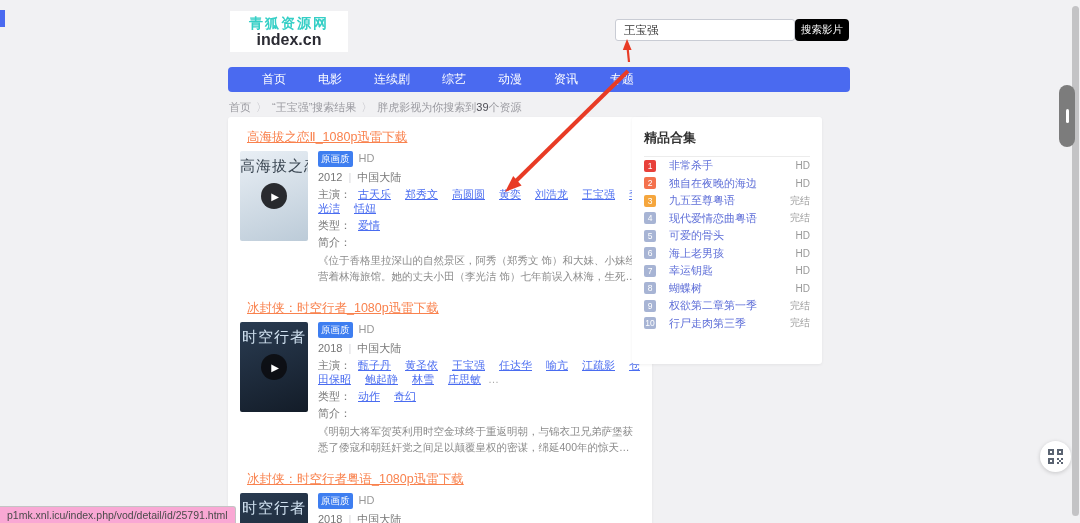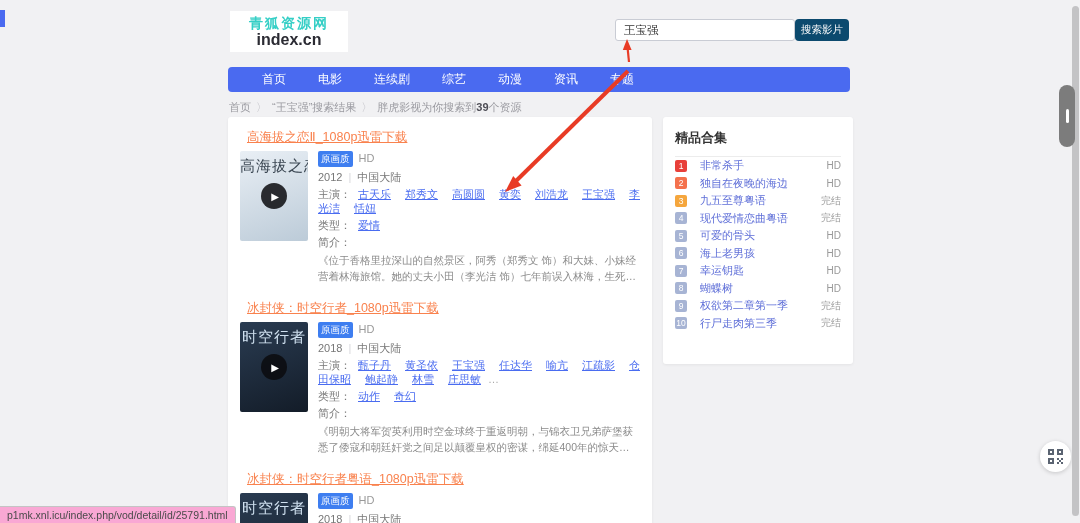--- a/index.html
+++ b/index.html
@@ -13,32 +13,32 @@
   
   .logo-box { position:absolute; left:230px; top:11px; width:118px; height:41px;
     background:#fff; display:flex; flex-direction:column; align-items:center; justify-content:center; }
   .logo-title { font-size:14px; font-weight:bold; color:#35cfc6; letter-spacing:2px; line-height:16px; }
   .logo-domain { font-size:16px; font-weight:bold; color:#2b2b33; line-height:18px; }
 
   .search-input { position:absolute; left:615px; top:19px; width:180px; height:22px;
     border:1px solid #c9ccd4; border-radius:3px; background:#fff; font-size:11.5px; color:#333;
     padding:0 8px; font-family:inherit; }
   .search-btn { position:absolute; left:795px; top:19px; width:54px; height:22px;
-    background:#0c4a6e; border:none; border-radius:4px; color:#fff; font-size:10.5px;
+    background:#000000; border:none; border-radius:4px; color:#fff; font-size:10.5px;
     cursor:pointer; font-family:inherit; }
 
   
   .nav { position:absolute; left:228px; top:67px; width:622px; height:25px;
     background:#4a6af0; border-radius:4px; display:flex; align-items:center; padding-left:18px; }
   .nav-item { color:#fff; font-size:12px; padding:0 16px; cursor:pointer; white-space:nowrap; }
 
   
   .breadcrumb { position:absolute; left:229px; top:100px; font-size:11px; color:#9a9aa0; }
   .breadcrumb .sep { margin:0 5px; color:#c0c0c6; }
-  .breadcrumb .count { font-weight:bold; color:#4d4d55; }
+  .breadcrumb .count { font-weight:normal; color:#4d4d55; }
 
   
   .left-card { position:absolute; left:228px; top:117px; width:424px; height:420px;
     background:#fff; border-radius:3px; box-shadow:0 1px 3px rgba(0,0,0,.06); padding:10px 12px; }
   .movie-item { margin-bottom:14px; }
   .movie-title { display:inline-block; color:#f9824e; font-size:12.5px; margin-bottom:5px; }
   .movie-row { display:flex; }
   .poster { position:relative; width:68px; height:90px; border-radius:2px; flex:0 0 68px;
     overflow:hidden; cursor:pointer; }
   .poster-label { font-size:15px; text-align:center; padding-top:6px; letter-spacing:1px;
@@ -52,21 +52,21 @@
   .badge { display:inline-block; background:#3e7ef0; color:#fff; font-size:9.5px;
     padding:1px 3px; border-radius:2px; margin-right:6px; }
   .hd { color:#999; }
   .divider { color:#d8d8dc; margin:0 6px; }
   .alink { color:#4a6cf0; margin-right:7px; font-size:11px;font-family:Liberation Serif, serif; }
   .more { color:#aaa; text-decoration:none; }
   .desc { color:#8b8b8b; font-size:10.5px; line-height:16px;
     display:-webkit-box; -webkit-line-clamp:2; -webkit-box-orient:vertical; overflow:hidden; }
 
   
-  .side-card { position:absolute; left:663px; top:117px; width:190px; height:247px;
+  .side-card { position:absolute; left:632px; top:117px; width:190px; height:247px;
     background:#fff; border-radius:3px; box-shadow:0 1px 3px rgba(0,0,0,.06); padding:12px 12px 8px; }
   .side-title { font-size:13px; font-weight:bold; color:#333; padding-bottom:9px;
     border-bottom:1px solid #ececec; }
   .side-sub { font-size:12px; font-weight:bold; color:#333; margin:9px 0 7px; }
   .side-row { display:flex; align-items:center; height:17.5px; }
   .rank { width:12px; height:12px; border-radius:2px; color:#fff; font-size:8.5px;
     display:flex; align-items:center; justify-content:center; margin-right:6px; flex:0 0 12px; }
   .side-name { flex:1; color:#5f6fd8; font-size:11px; text-decoration:none; white-space:nowrap;
     overflow:hidden; text-overflow:ellipsis; }
   .side-status { color:#999; font-size:10px; margin-left:6px; }

